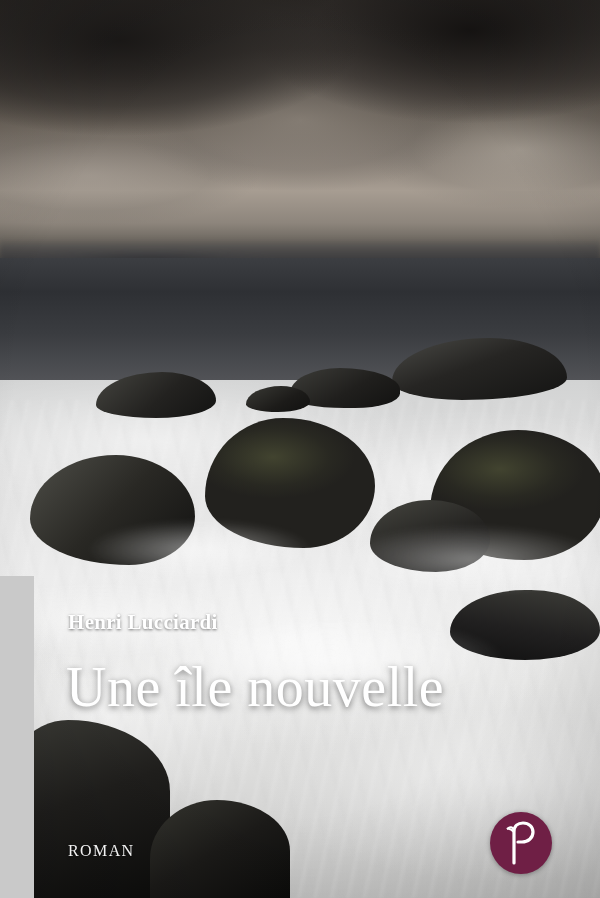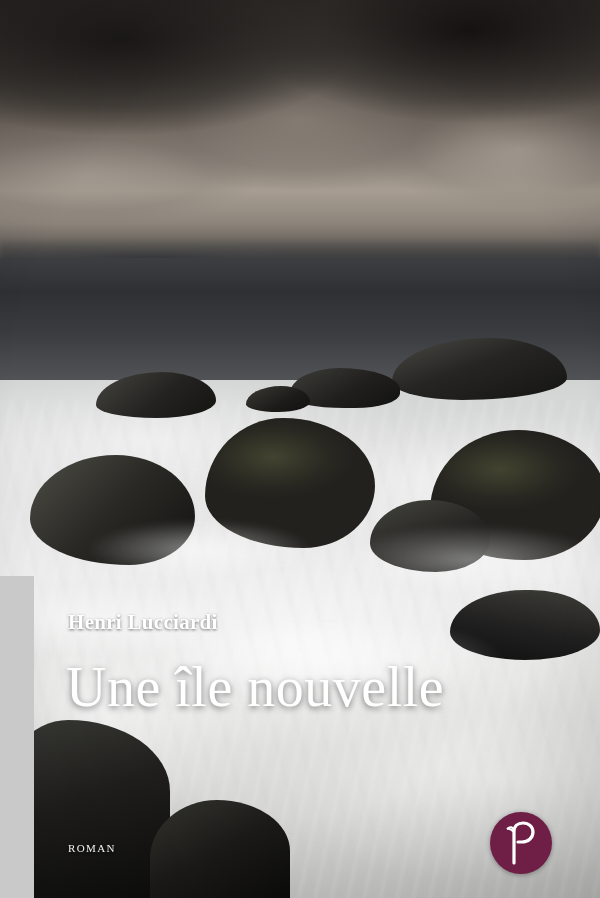--- a/index.html
+++ b/index.html
@@ -237,21 +237,21 @@
     color: #ffffff;
     letter-spacing: 0.5px;
     text-shadow: 0 2px 6px rgba(0,0,0,0.5);
     white-space: nowrap;
   }
   .genre {
     position: absolute;
     left: 68px;
     top: 842px;
     font-family: "Liberation Serif", serif;
-    font-size: 11px;
+    font-size: 16px;
     letter-spacing: 1.4px;
     color: #f2f2f2;
     text-shadow: 0 1px 3px rgba(0,0,0,0.6);
     text-align: right;
   }
 
   
   .logo {
     position: absolute;
     left: 490px;

